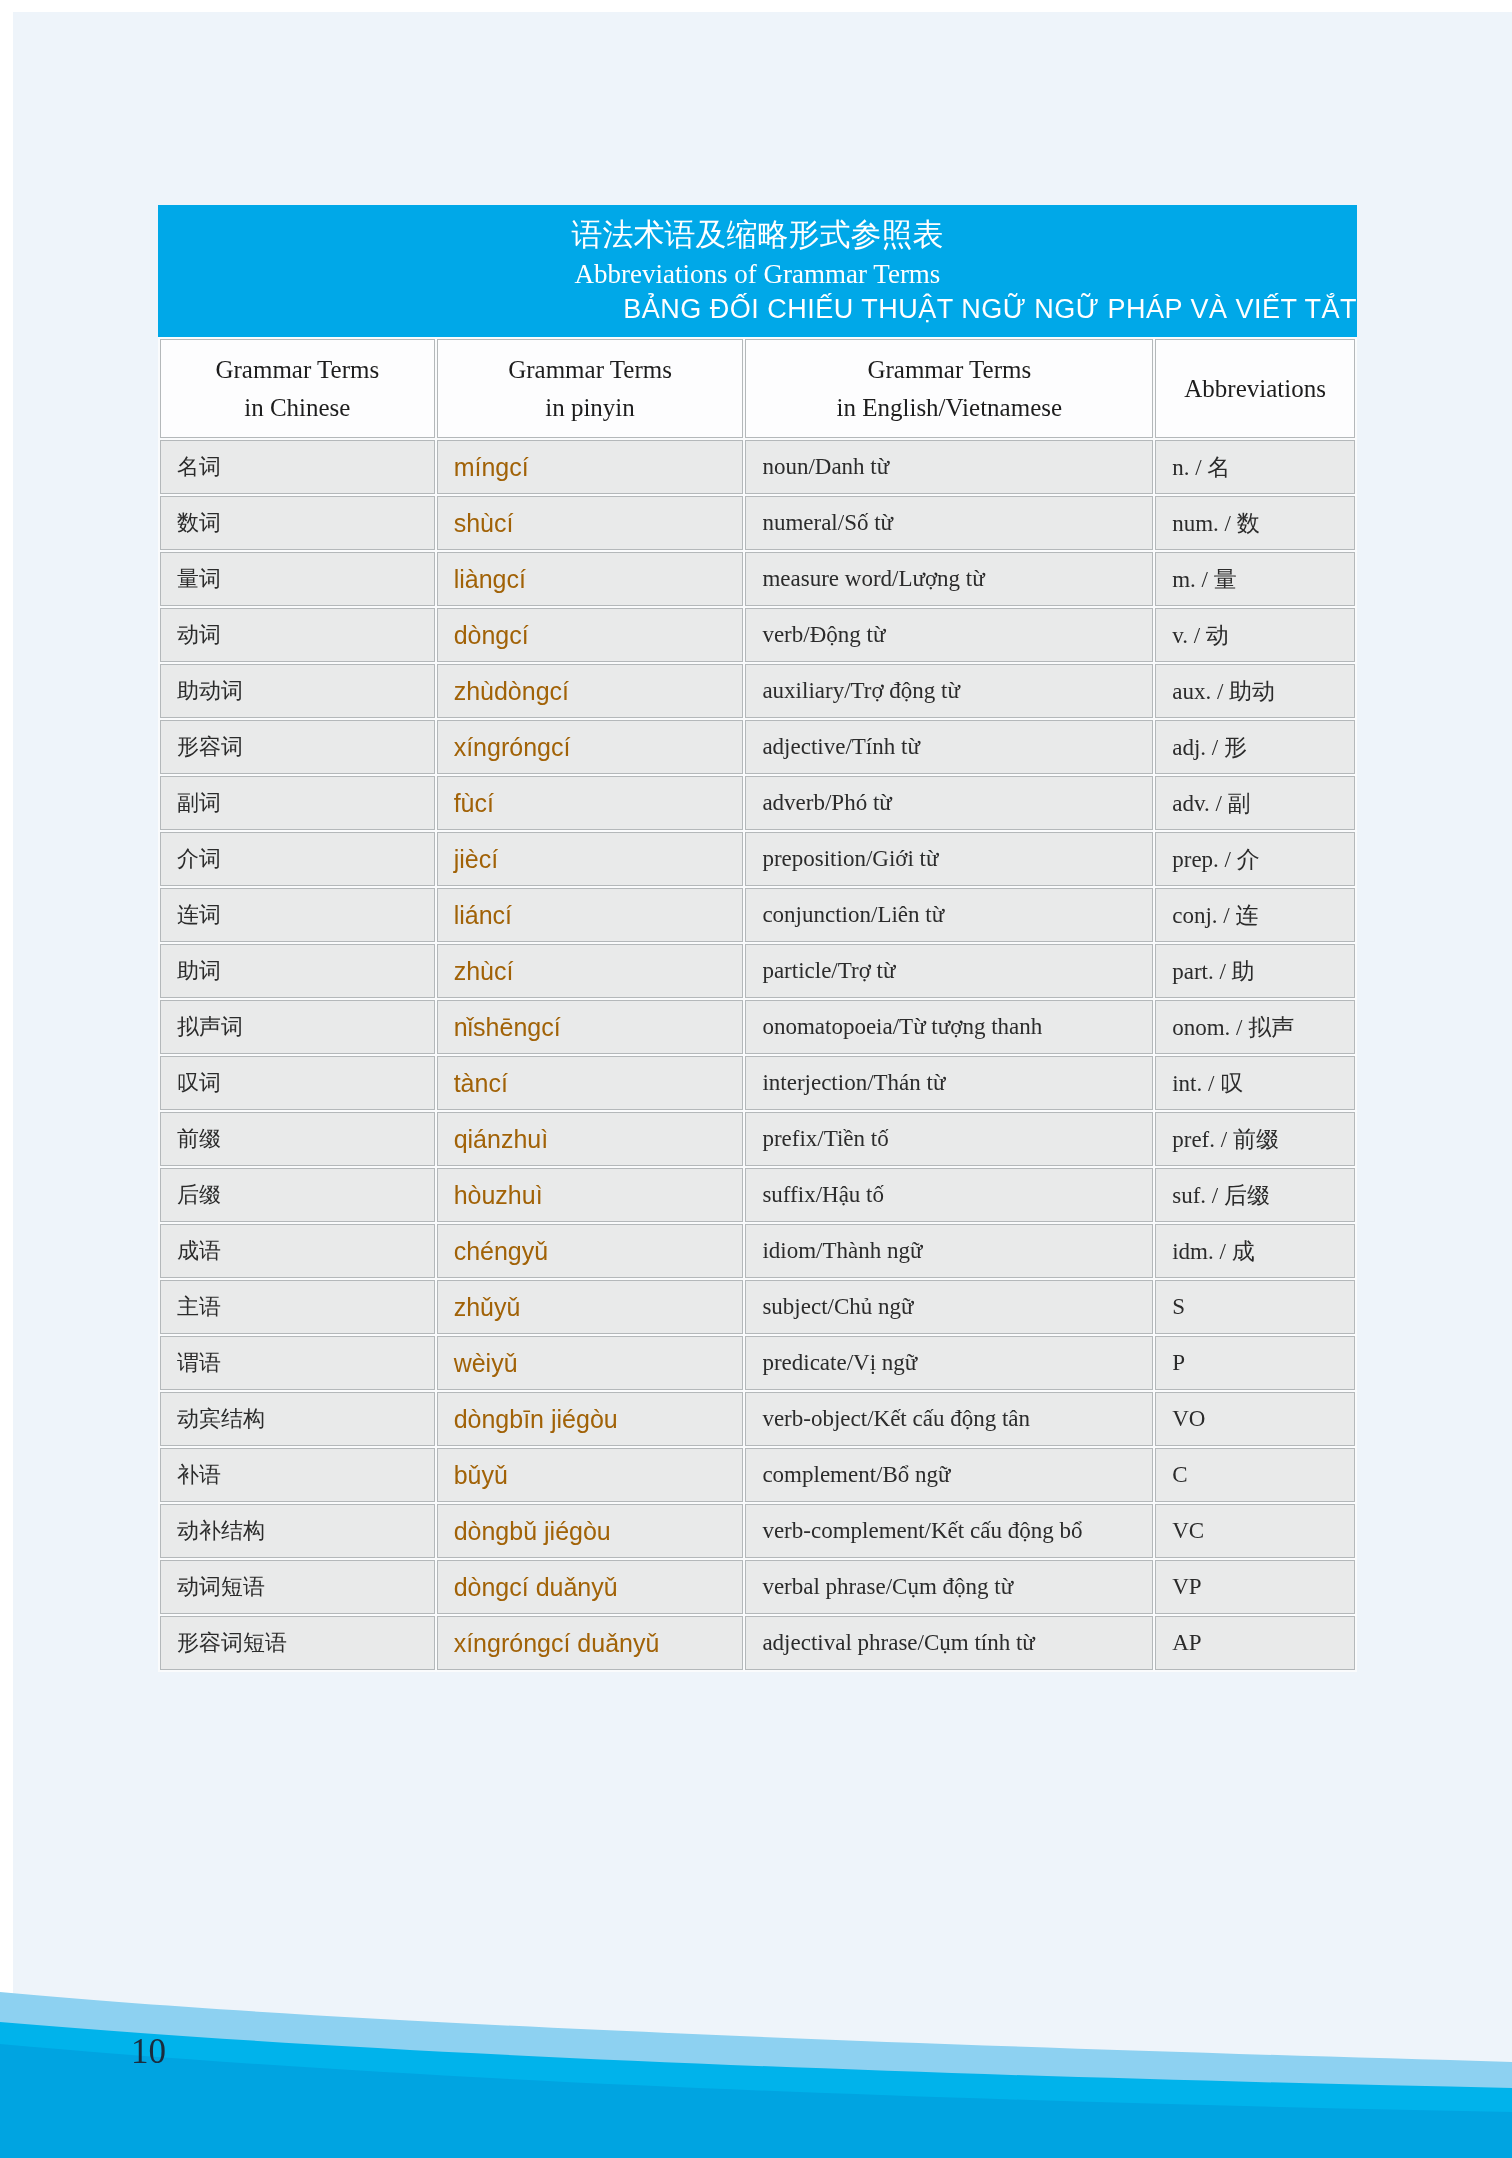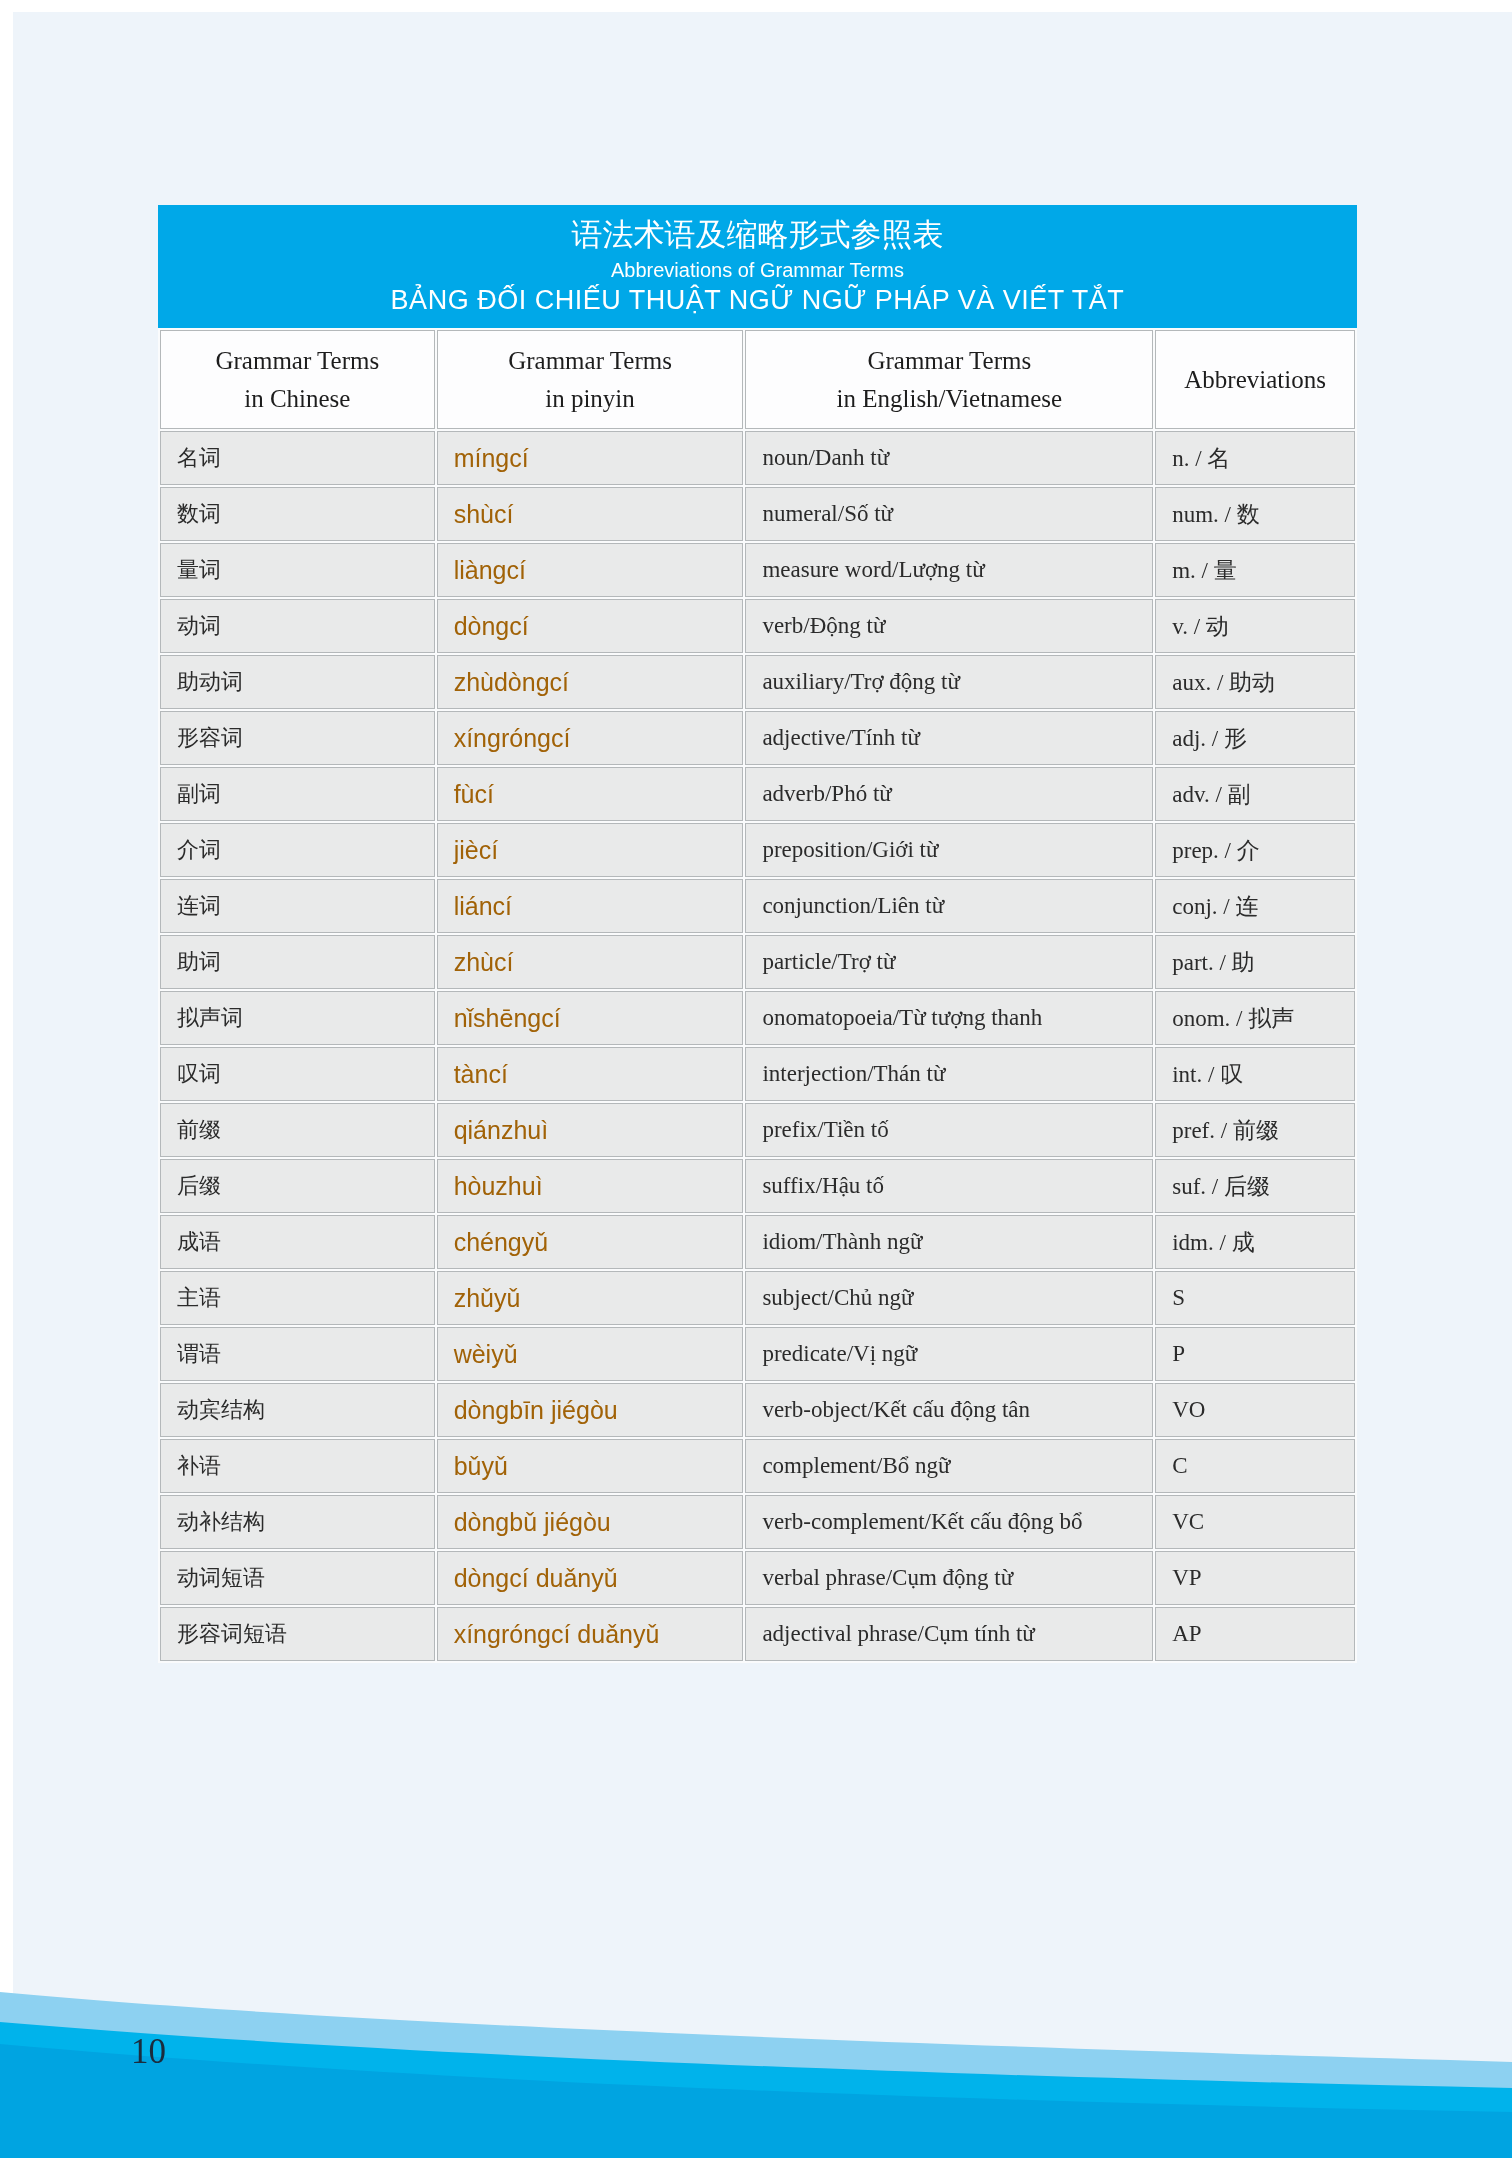--- a/index.html
+++ b/index.html
@@ -26,29 +26,30 @@
     color: #ffffff;
     text-align: center;
     padding: 9px 0 10px 0;
   }
   .title-zh {
     font-family: "Liberation Serif", serif;
     font-size: 31px;
     line-height: 1.38;
   }
   .title-en {
-    font-family: Liberation Sans, sans-serif;
-    font-size: 20px;
+    font-family: Liberation Serif, serif;
+    font-size: 27px;
     line-height: 1.32;
   }
   .title-vi {
     font-family: "Liberation Sans", sans-serif;
     font-size: 27px;
     line-height: 1.3;
     letter-spacing: 0.5px;
+    text-align: right;
   }
   table.grammar {
     width: 100%;
     border-collapse: separate;
     border-spacing: 2px;
     background: var(--gap-color, #fafbfc);
     table-layout: fixed;
   }
   col.c1 { width: 23.1%; }
   col.c2 { width: 25.8%; }

